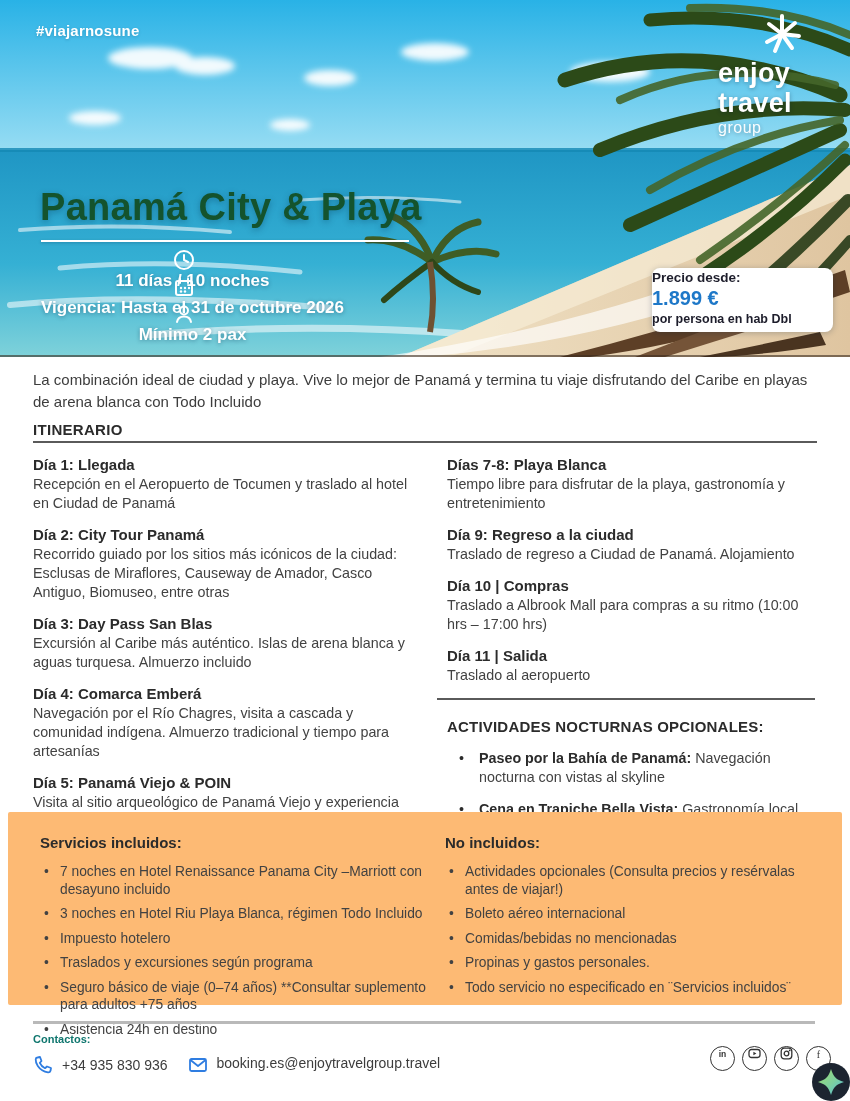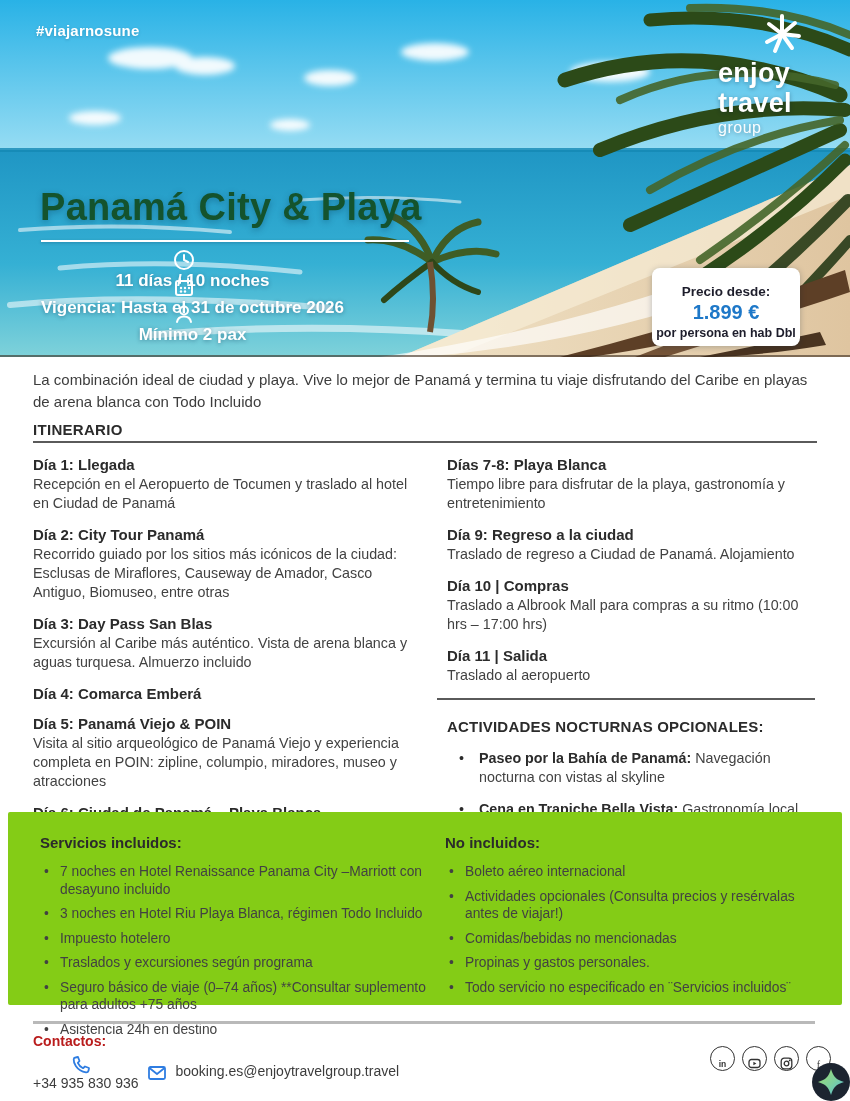--- a/index.html
+++ b/index.html
@@ -20,22 +20,22 @@
 
   .hero-title{position:absolute;left:40px;top:186px;color:#14532d;font-size:38px;
               font-weight:bold;letter-spacing:.3px;text-shadow:0 2px 6px rgba(0,50,80,.35);}
   .hero-rule{position:absolute;left:41px;top:240px;width:368px;height:2px;background:#fff;
              box-shadow:0 1px 3px rgba(0,50,80,.3);}
   .hero-info{position:absolute;left:41px;top:249px;}
   .info-row{display:flex;align-items:center;height:27px;color:#fff;font-weight:bold;
             font-size:17px;text-shadow:0 1px 4px rgba(0,40,70,.4);flex-direction:column;}
   .info-row .ic{width:22px;height:22px;margin-right:17px;flex:0 0 auto;}
 
-  .price-box{position:absolute;left:652px;top:268px;width:148px;height:62px;
-             background:#fff;border-radius:8px;text-align:center;padding-top:16px;
+  .price-box{position:absolute;left:652px;top:268px;width:181px;height:62px;
+             background:#fff;border-radius:8px;text-align:left;padding-top:2px;
              box-shadow:0 1px 6px rgba(0,30,60,.25);}
   .price-label{font-size:13.5px;font-weight:bold;color:#1d1d2b;}
   .price-amount{font-size:20px;font-weight:bold;color:#1e78c8;margin-top:2px;}
   .price-per{font-size:12.5px;font-weight:bold;color:#1d1d2b;margin-top:2px;}
 
   
   .intro{position:absolute;left:33px;top:369px;width:788px;font-size:15px;
          line-height:22px;color:#3d3d3d;}
   .itin-heading{position:absolute;left:33px;top:421px;font-size:15px;font-weight:bold;
                 color:#2b2b2b;letter-spacing:.3px;}
@@ -51,42 +51,42 @@
   .act-heading{font-size:15px;font-weight:bold;color:#2b2b2b;margin-bottom:14px;
                letter-spacing:.2px;}
   .act-list{margin:0;padding:0;list-style:none;}
   .act-list li{position:relative;padding-left:32px;margin-bottom:13px;
                font-size:14.3px;line-height:19px;color:#424242;}
   .act-list li::before{content:"•";position:absolute;left:12px;color:#2b2b2b;}
   .act-lead{font-weight:bold;color:#2b2b2b;}
 
   
   .panel{position:absolute;left:8px;top:812px;width:834px;height:193px;
-         background:#84cc16;border-radius:2px;display:flex;
+         background:#fdba74;border-radius:2px;display:flex;
          padding:22px 14px 0 32px;box-sizing:border-box;}
   .panel-col1{width:398px;}
   .panel-col2{flex:1;margin-left:7px;}
   .panel-heading{font-size:15px;font-weight:bold;color:#2b2b2b;margin-bottom:12px;}
   .panel ul{margin:0;padding:0;list-style:none;}
   .panel li{position:relative;padding-left:20px;margin-bottom:7px;
             font-size:13.8px;line-height:17.5px;color:#424242;}
   .panel li::before{content:"•";position:absolute;left:4px;color:#424242;}
 
   
   .foot-rule{position:absolute;left:33px;top:1021px;width:782px;height:3px;background:#b9b9b9;}
-  .contacts-heading{position:absolute;left:33px;top:1033px;font-size:14px;
-                    font-weight:bold;color:#b91c1c;}
+  .contacts-heading{position:absolute;left:33px;top:1033px;font-size:11px;
+                    font-weight:bold;color:#0f766e;}
   .contact-row{position:absolute;left:33px;top:1055px;display:flex;align-items:center;
                font-size:14px;color:#3c3c3c;}
   .contact-row .cic{width:20px;height:20px;margin-right:9px;}
-  .contact-phone{margin-right:8px;display:flex;align-items:center;flex-direction:column;}
+  .contact-phone{margin-right:20px;display:flex;align-items:center;}
   .contact-email{display:flex;align-items:flex-start;}
   .social{position:absolute;left:710px;top:1046px;display:flex;gap:7px;}
   .soc{width:25px;height:25px;border:1.7px solid #333;border-radius:50%;
-       display:flex;align-items:flex-end;justify-content:center;box-sizing:border-box;}
+       display:flex;align-items:flex-start;justify-content:center;box-sizing:border-box;}
   .badge{position:absolute;left:811px;top:1062px;width:40px;height:40px;}
 </style>
 </head>
 <body>
 
 <div class="page">
 
   <div class="hero">
     <svg class="scene" width="850" height="357" viewBox="0 0 850 357">
       <defs>
@@ -231,24 +231,25 @@
     <div class="day">
         <div class="day-title">Día 1: Llegada</div>
         <div class="day-text">Recepción en el Aeropuerto de Tocumen y traslado al hotel en Ciudad de Panamá</div>
       </div>
     <div class="day">
         <div class="day-title">Día 2: City Tour Panamá</div>
         <div class="day-text">Recorrido guiado por los sitios más icónicos de la ciudad: Esclusas de Miraflores, Causeway de Amador, Casco Antiguo, Biomuseo, entre otras</div>
       </div>
     <div class="day">
         <div class="day-title">Día 3: Day Pass San Blas</div>
-        <div class="day-text">Excursión al Caribe más auténtico. Vista de arena blanca y aguas turquesa. Almuerzo incluido</div>
+        <div class="day-text">Excursión al Caribe más auténtico. Islas de arena blanca y aguas turquesa. Almuerzo incluido</div>
       </div>
     <div class="day">
         <div class="day-title">Día 4: Comarca Emberá</div>
+        <div class="day-text">Navegación por el Río Chagres, visita a cascada y comunidad indígena. Almuerzo tradicional y tiempo para artesanías</div>
       </div>
     <div class="day">
         <div class="day-title">Día 5: Panamá Viejo &amp; POIN</div>
         <div class="day-text">Visita al sitio arqueológico de Panamá Viejo y experiencia completa en POIN: zipline, columpio, miradores, museo y atracciones</div>
       </div>
     <div class="day">
         <div class="day-title">Día 6: Ciudad de Panamá – Playa Blanca</div>
         <div class="day-text">Traslado al hotel de playa. Alojamiento en Todo Incluido. Resto del día libre</div>
       </div>
   </div>
@@ -287,22 +288,22 @@
         <li>3 noches en Hotel Riu Playa Blanca, régimen Todo Incluido</li>
         <li>Impuesto hotelero</li>
         <li>Traslados y excursiones según programa</li>
         <li>Seguro básico de viaje (0–74 años) **Consultar suplemento para adultos +75 años</li>
         <li>Asistencia 24h en destino</li>
       </ul>
     </div>
     <div class="panel-col2">
       <div class="panel-heading">No incluidos:</div>
       <ul>
+        <li>Actividades opcionales (Consulta precios y resérvalas antes de viajar!)</li>
         <li>Boleto aéreo internacional</li>
-        <li>Actividades opcionales (Consulta precios y resérvalas antes de viajar!)</li>
         <li>Comidas/bebidas no mencionadas</li>
         <li>Propinas y gastos personales.</li>
         <li>Todo servicio no especificado en ¨Servicios incluidos¨</li>
       </ul>
     </div>
   </div>
 
   <div class="foot-rule"></div>
   <div class="contacts-heading">Contactos:</div>
 

